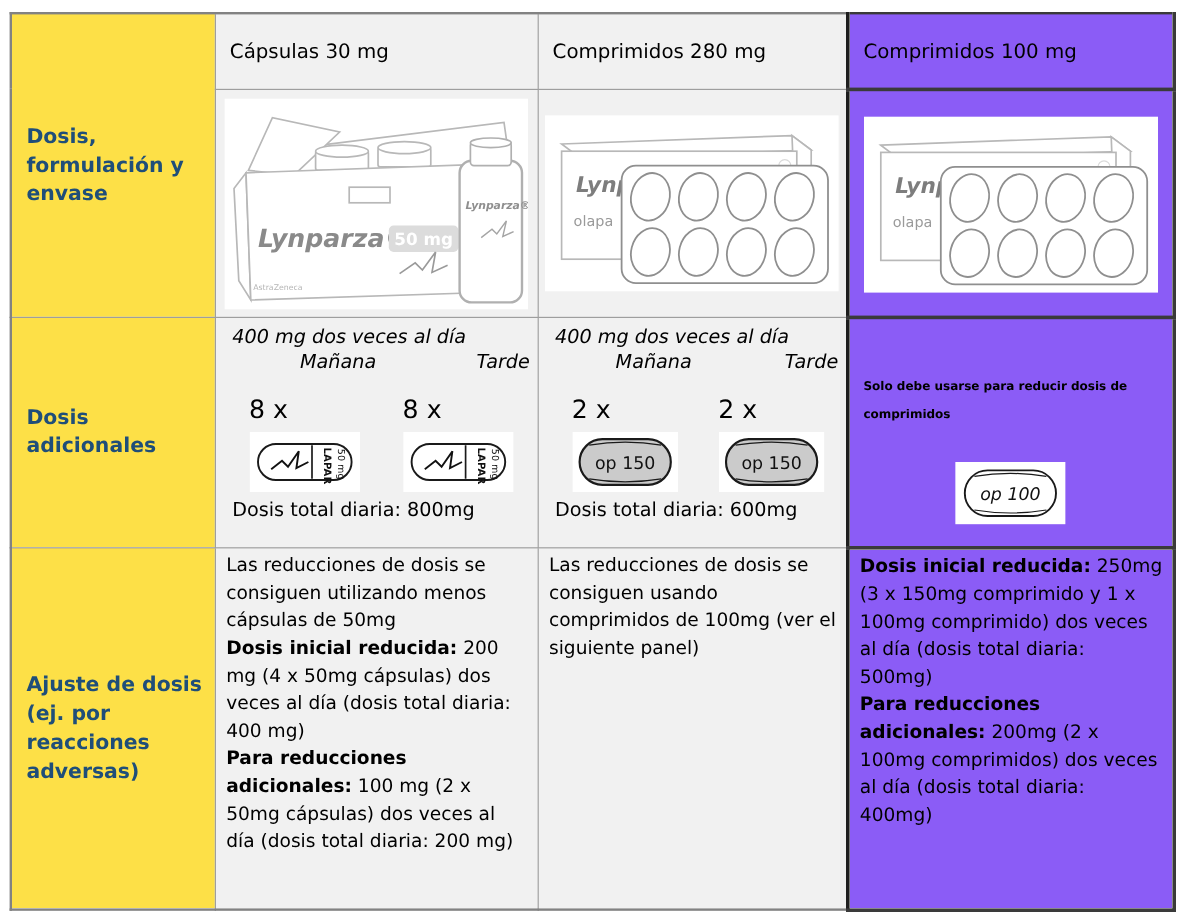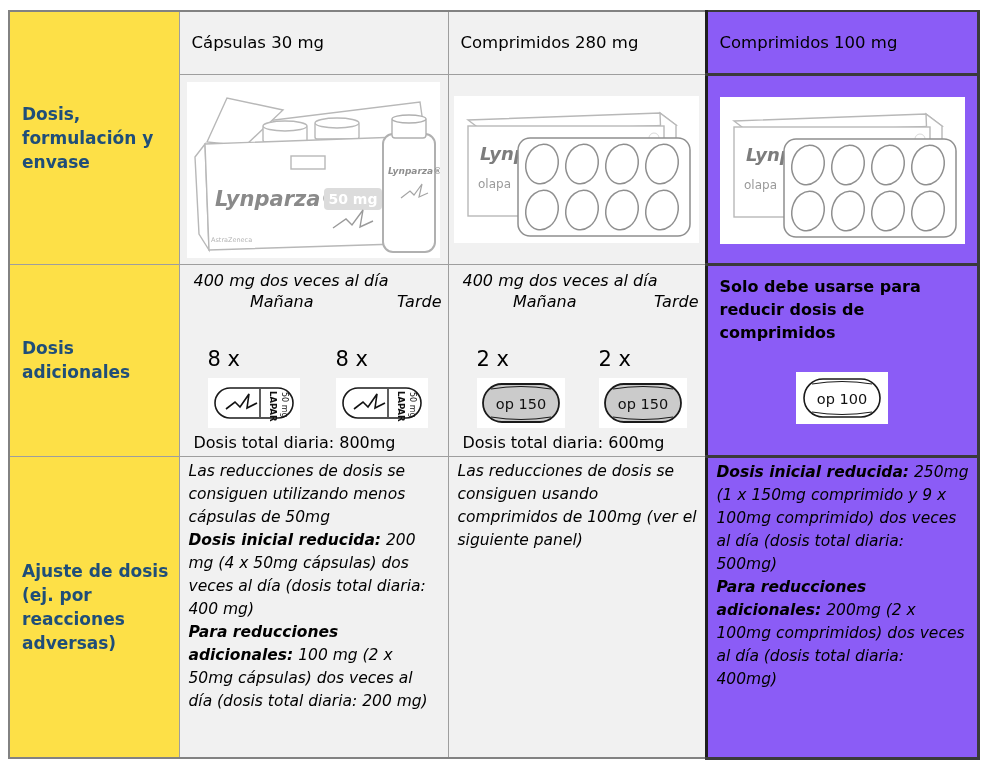--- a/index.html
+++ b/index.html
@@ -40,29 +40,29 @@
 
   
   td.imgcell { text-align: center; }
   .pack-wrap { display: inline-block; }
 
   
   td.dose { font-size: 16px; padding: 5px 6px 0 6px; }
   .dose-line { padding-left: 8px; line-height: 21px; font-style: italic; }
   .sched { display: flex; line-height: 21px; }
   .sched span { flex: 1; text-align: right; font-style: italic; }
-  .halves { display: flex; margin-top: 35px; }
+  .halves { display: flex; margin-top: 17px; }
   .half { flex: 1; padding-left: 22px; }
   .count { font-size: 21px; margin-bottom: 7px; }
   .total { padding-left: 8px; line-height: 21px; }
-  .note { font-weight: bold; font-size: 16px; line-height: 23px; padding: 4px 6px 0 6px; }
-  .pill-center { text-align: center; margin-top: 28px; }
-
-  
-  td.adj { font-size: 15.5px; line-height: 23px; padding: 3px 8px 0 9px; font-style: italic; }
+  .note { font-weight: bold; font-size: 10px; line-height: 23px; padding: 4px 6px 0 6px; margin-top: 36px; }
+  .pill-center { text-align: center; margin-top: 28px; font-style: italic; }
+
+  
+  td.adj { font-size: 15.5px; line-height: 23px; padding: 3px 8px 0 9px; }
   td.adj b { font-weight: bold; }
 
   svg text { font-family: "DejaVu Sans", "Liberation Sans", sans-serif; }
 </style>
 </head>
 <body>
 
 <div class="page">
 <table class="doc-table">
   <colgroup>
@@ -253,18 +253,18 @@
 
   <tr style="height:302px">
     <td class="rowhead bg-w">Ajuste de dosis (ej. por reacciones adversas)</td>
     <td class="adj bg-l">
       <div><span>Las reducciones de dosis se consiguen utilizando menos cápsulas de 50mg</span><br><b>Dosis inicial reducida:</b><span> 200 mg (4 x 50mg cápsulas) dos veces al día (dosis total diaria: 400 mg)</span><br><b>Para reducciones adicionales:</b><span> 100 mg (2 x 50mg cápsulas) dos veces al día (dosis total diaria: 200 mg)</span></div>
     </td>
     <td class="adj bg-l">
       <div><span>Las reducciones de dosis se consiguen usando comprimidos de 100mg (ver el siguiente panel)</span></div>
     </td>
     <td class="adj bg-d hl">
-      <div><b>Dosis inicial reducida:</b><span> 250mg (1 x 150mg comprimido y 9 x 100mg comprimido) dos veces al día (dosis total diaria: 500mg)</span><br><b>Para reducciones adicionales:</b><span> 200mg (2 x 100mg comprimidos) dos veces al día (dosis total diaria: 400mg)</span></div>
+      <div><b>Dosis inicial reducida:</b><span> 250mg (3 x 150mg comprimido y 1 x 100mg comprimido) dos veces al día (dosis total diaria: 500mg)</span><br><b>Para reducciones adicionales:</b><span> 200mg (2 x 100mg comprimidos) dos veces al día (dosis total diaria: 400mg)</span></div>
     </td>
   </tr>
 </tbody>
     </table>
 </div>
 
 </body></html>

